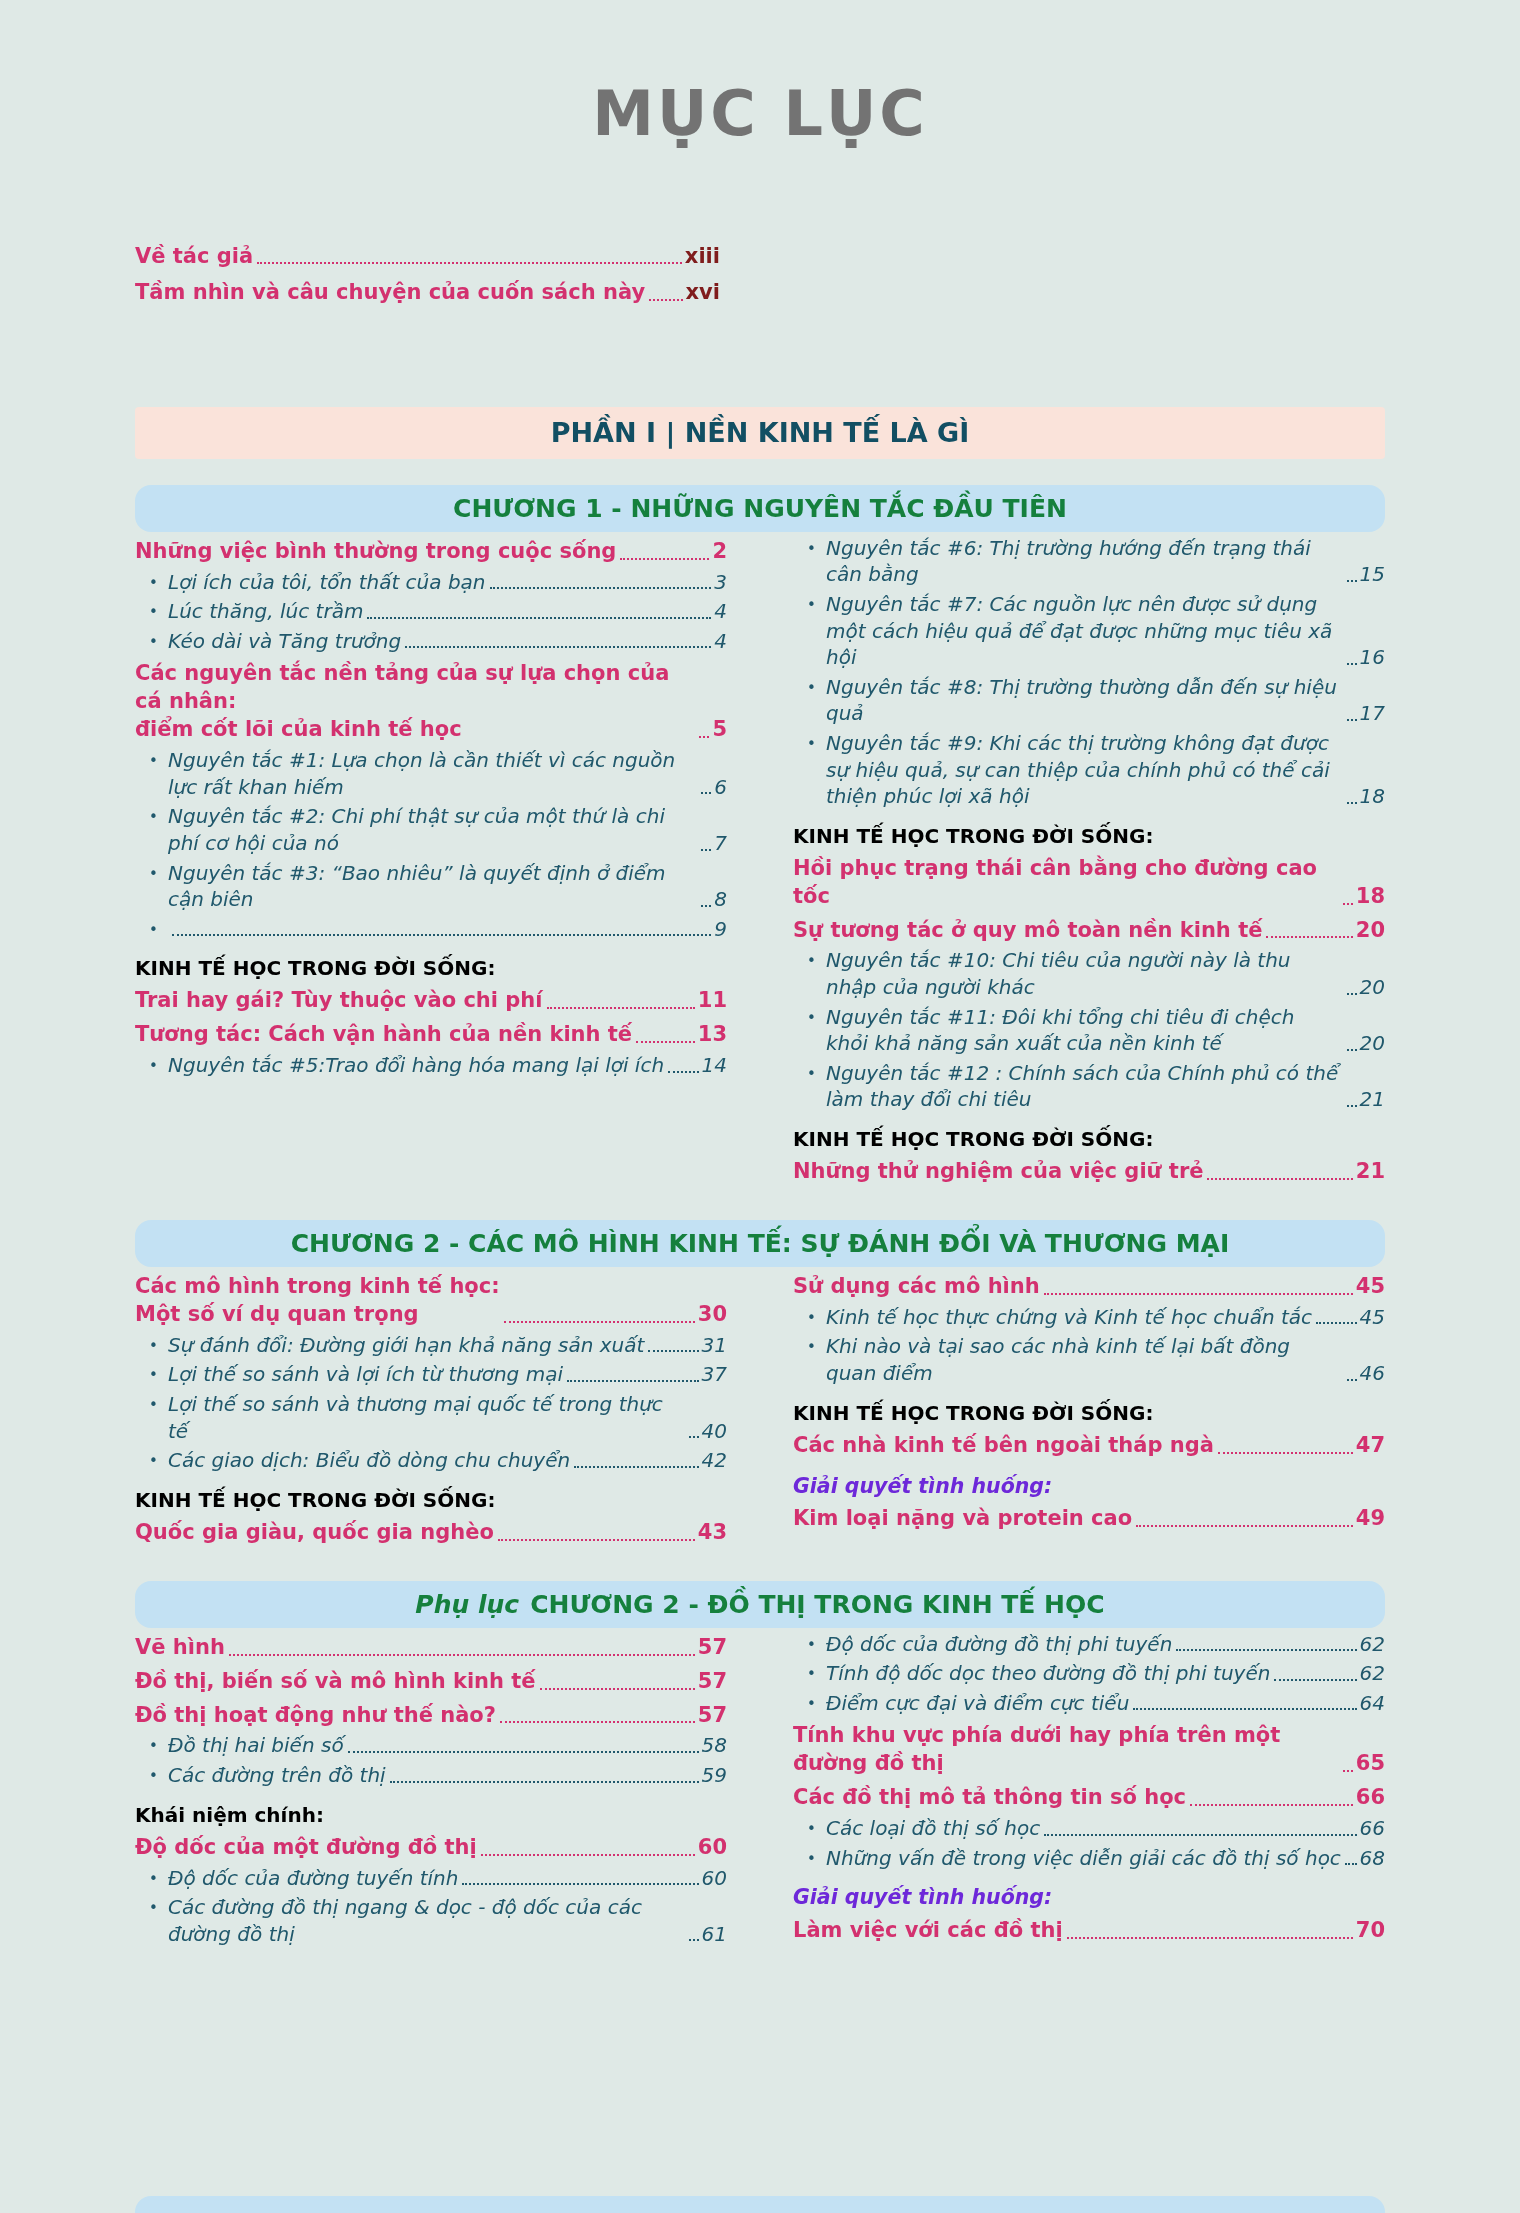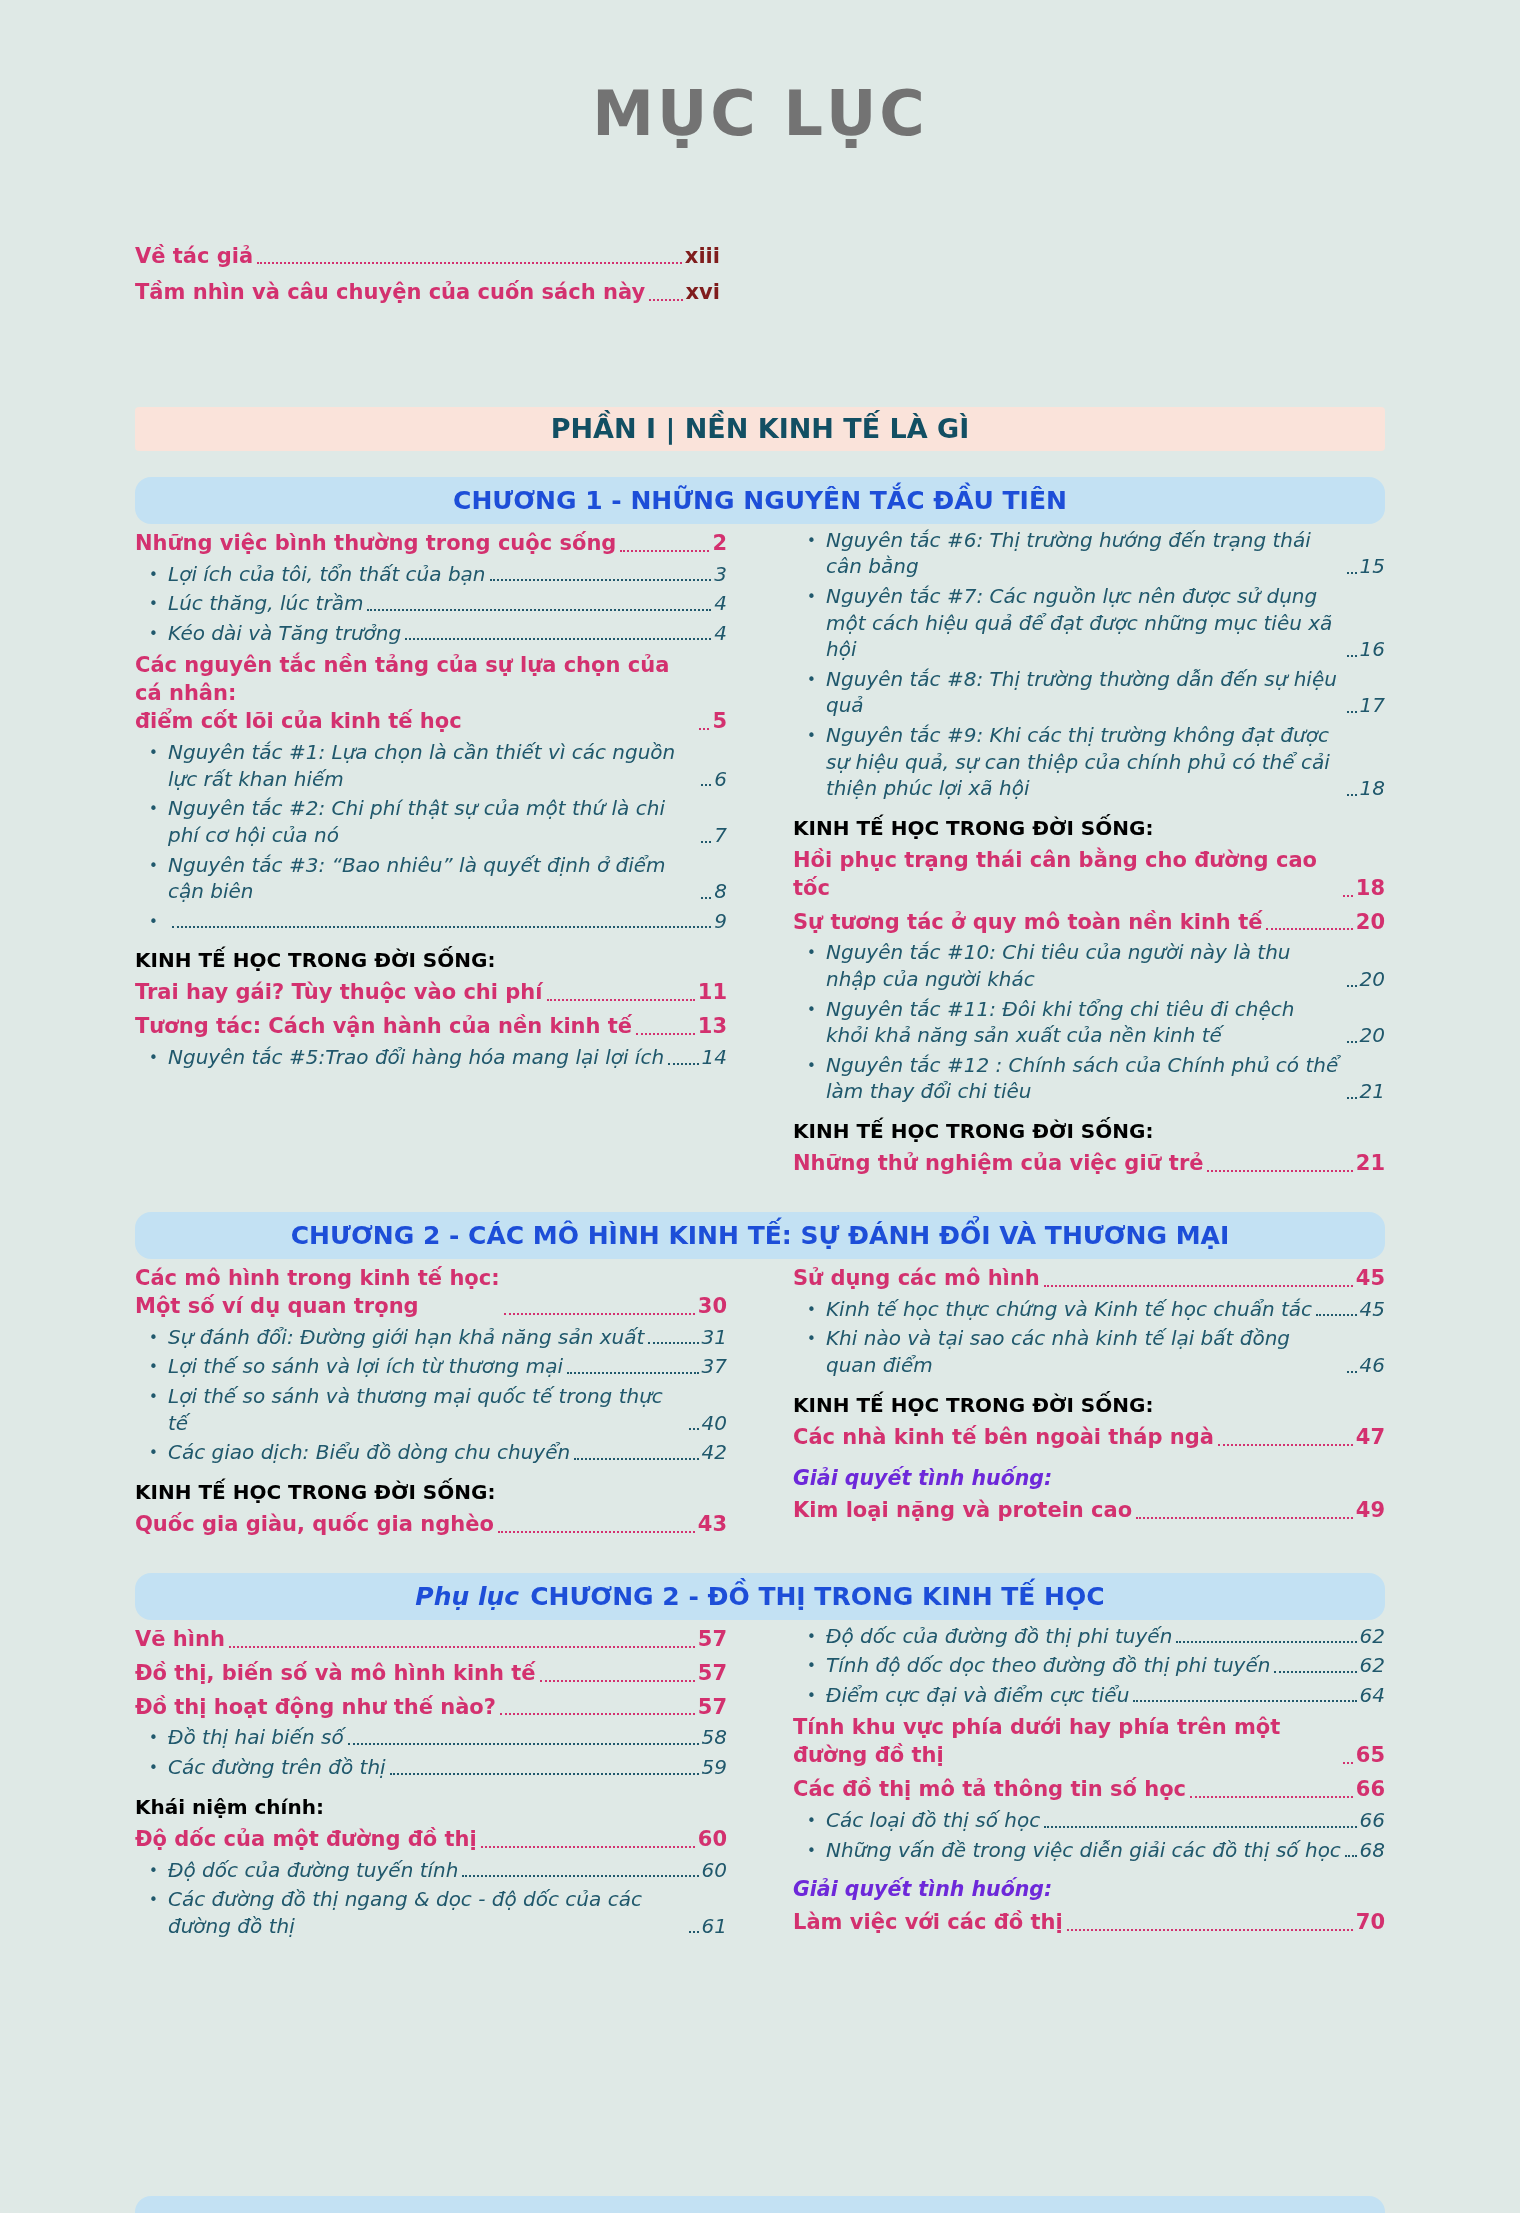--- a/index.html
+++ b/index.html
@@ -54,21 +54,21 @@
     font-weight: 700;
     font-size: 21px;
     line-height: 1.3;
     margin-bottom: 9px;
   }
   .entry.front .epage { color: #7f1d1d; }
 
   
   .part-band {
     margin-top: 100px;
-    height: 44px;
+    height: 52px;
     background: #fae3da;
     border-radius: 4px;
     display: flex;
     align-items: center;
     justify-content: center;
     font-size: 27px;
     font-weight: 700;
     color: #124f63;
   }
 
@@ -77,21 +77,21 @@
   .section.first { margin-top: 26px; }
   .section-band {
     height: 47px;
     background: #c3e1f3;
     border-radius: 16px;
     display: flex;
     align-items: center;
     justify-content: center;
     font-size: 25px;
     font-weight: 700;
-    color: #1d4ed8;
+    color: #15803d;
   }
   .band-prefix { font-style: italic; margin-right: 11px; }
   .band-prefix:empty { display: none; margin: 0; }
 
   
   .columns {
     display: flex;
     gap: 66px;
   }
   .col { flex: 1; min-width: 0; }

